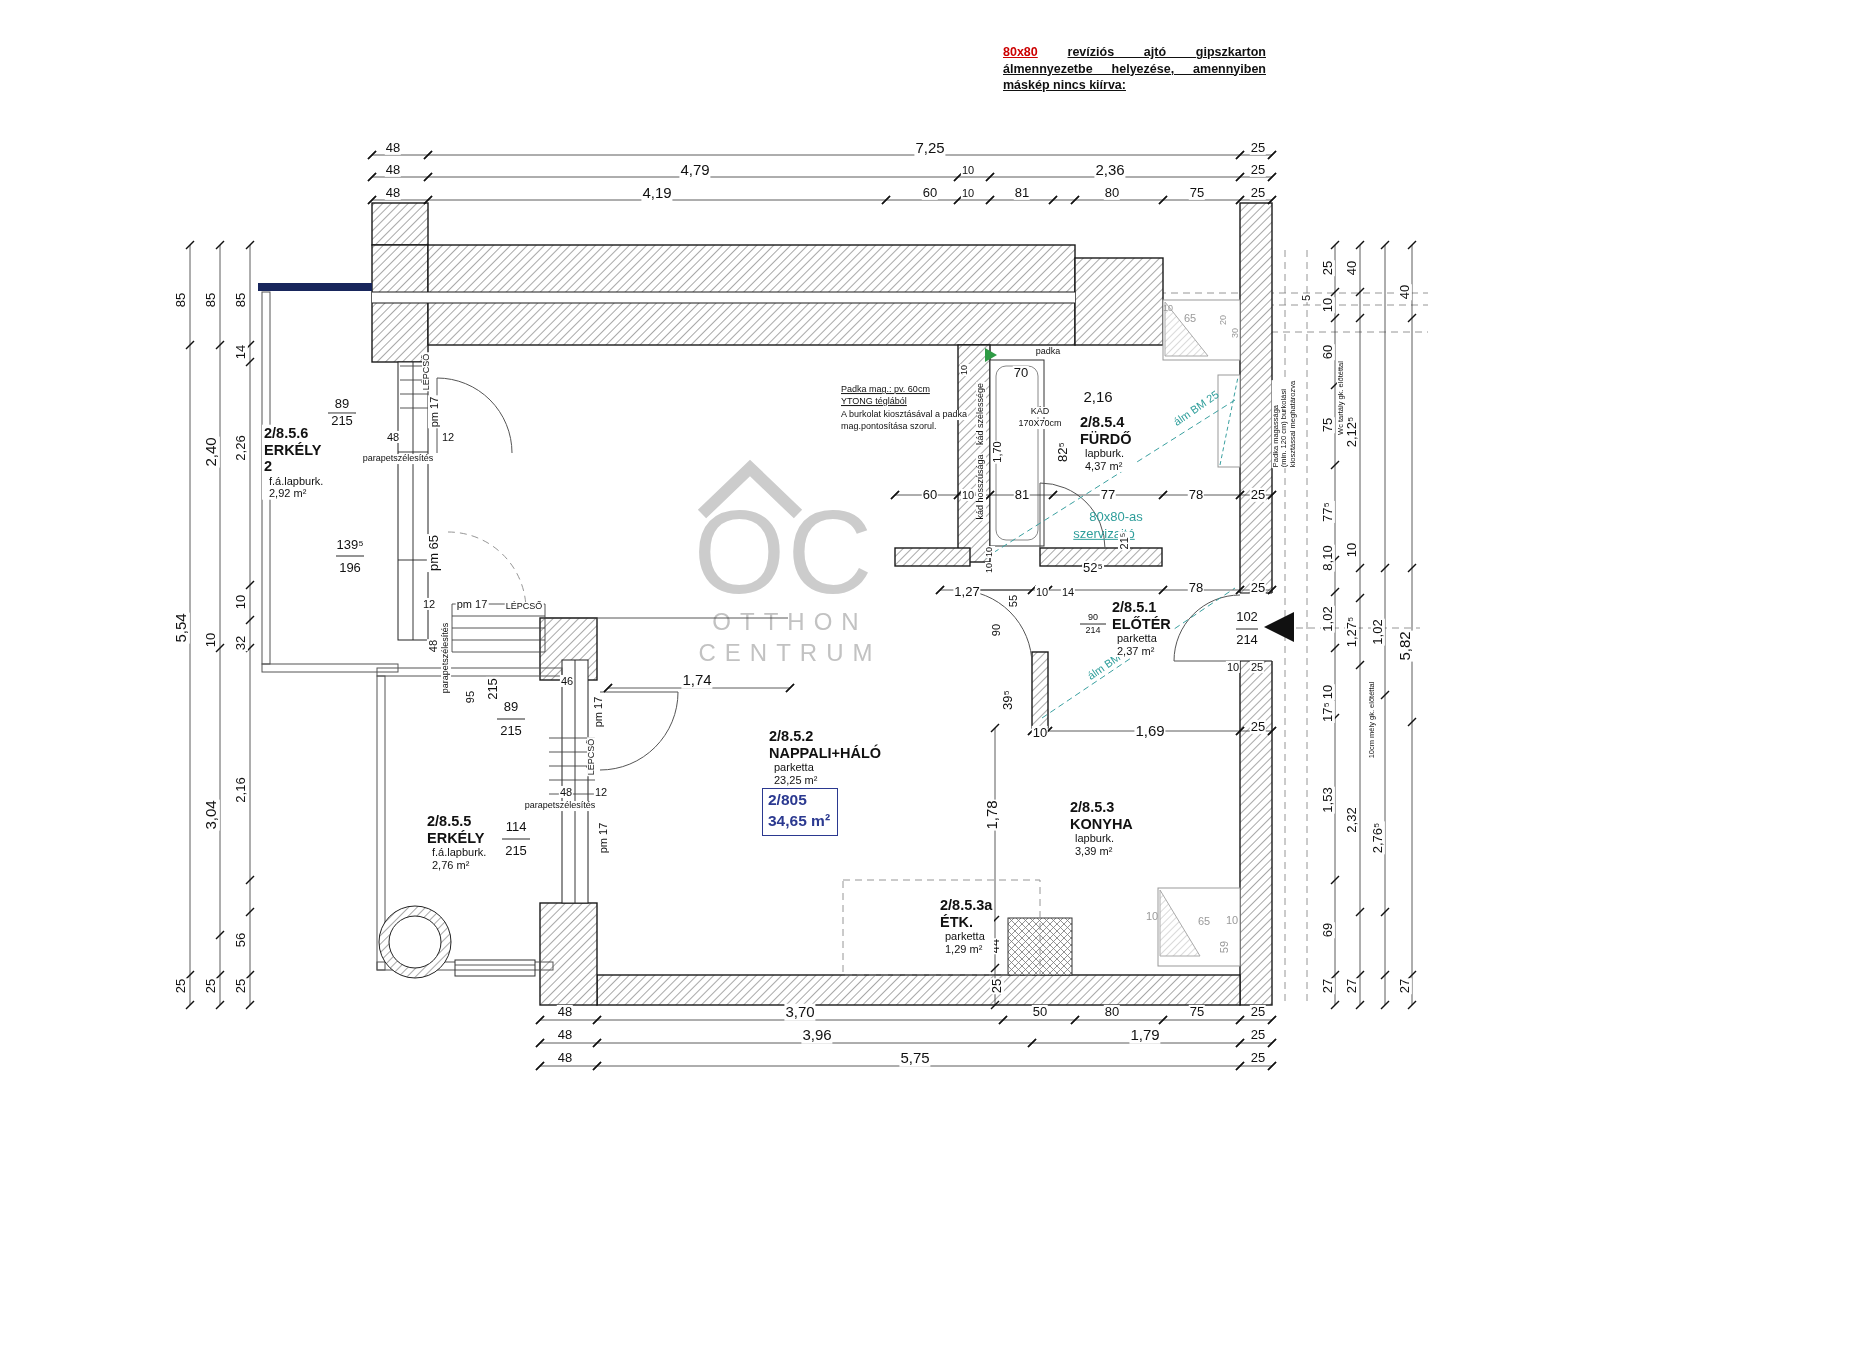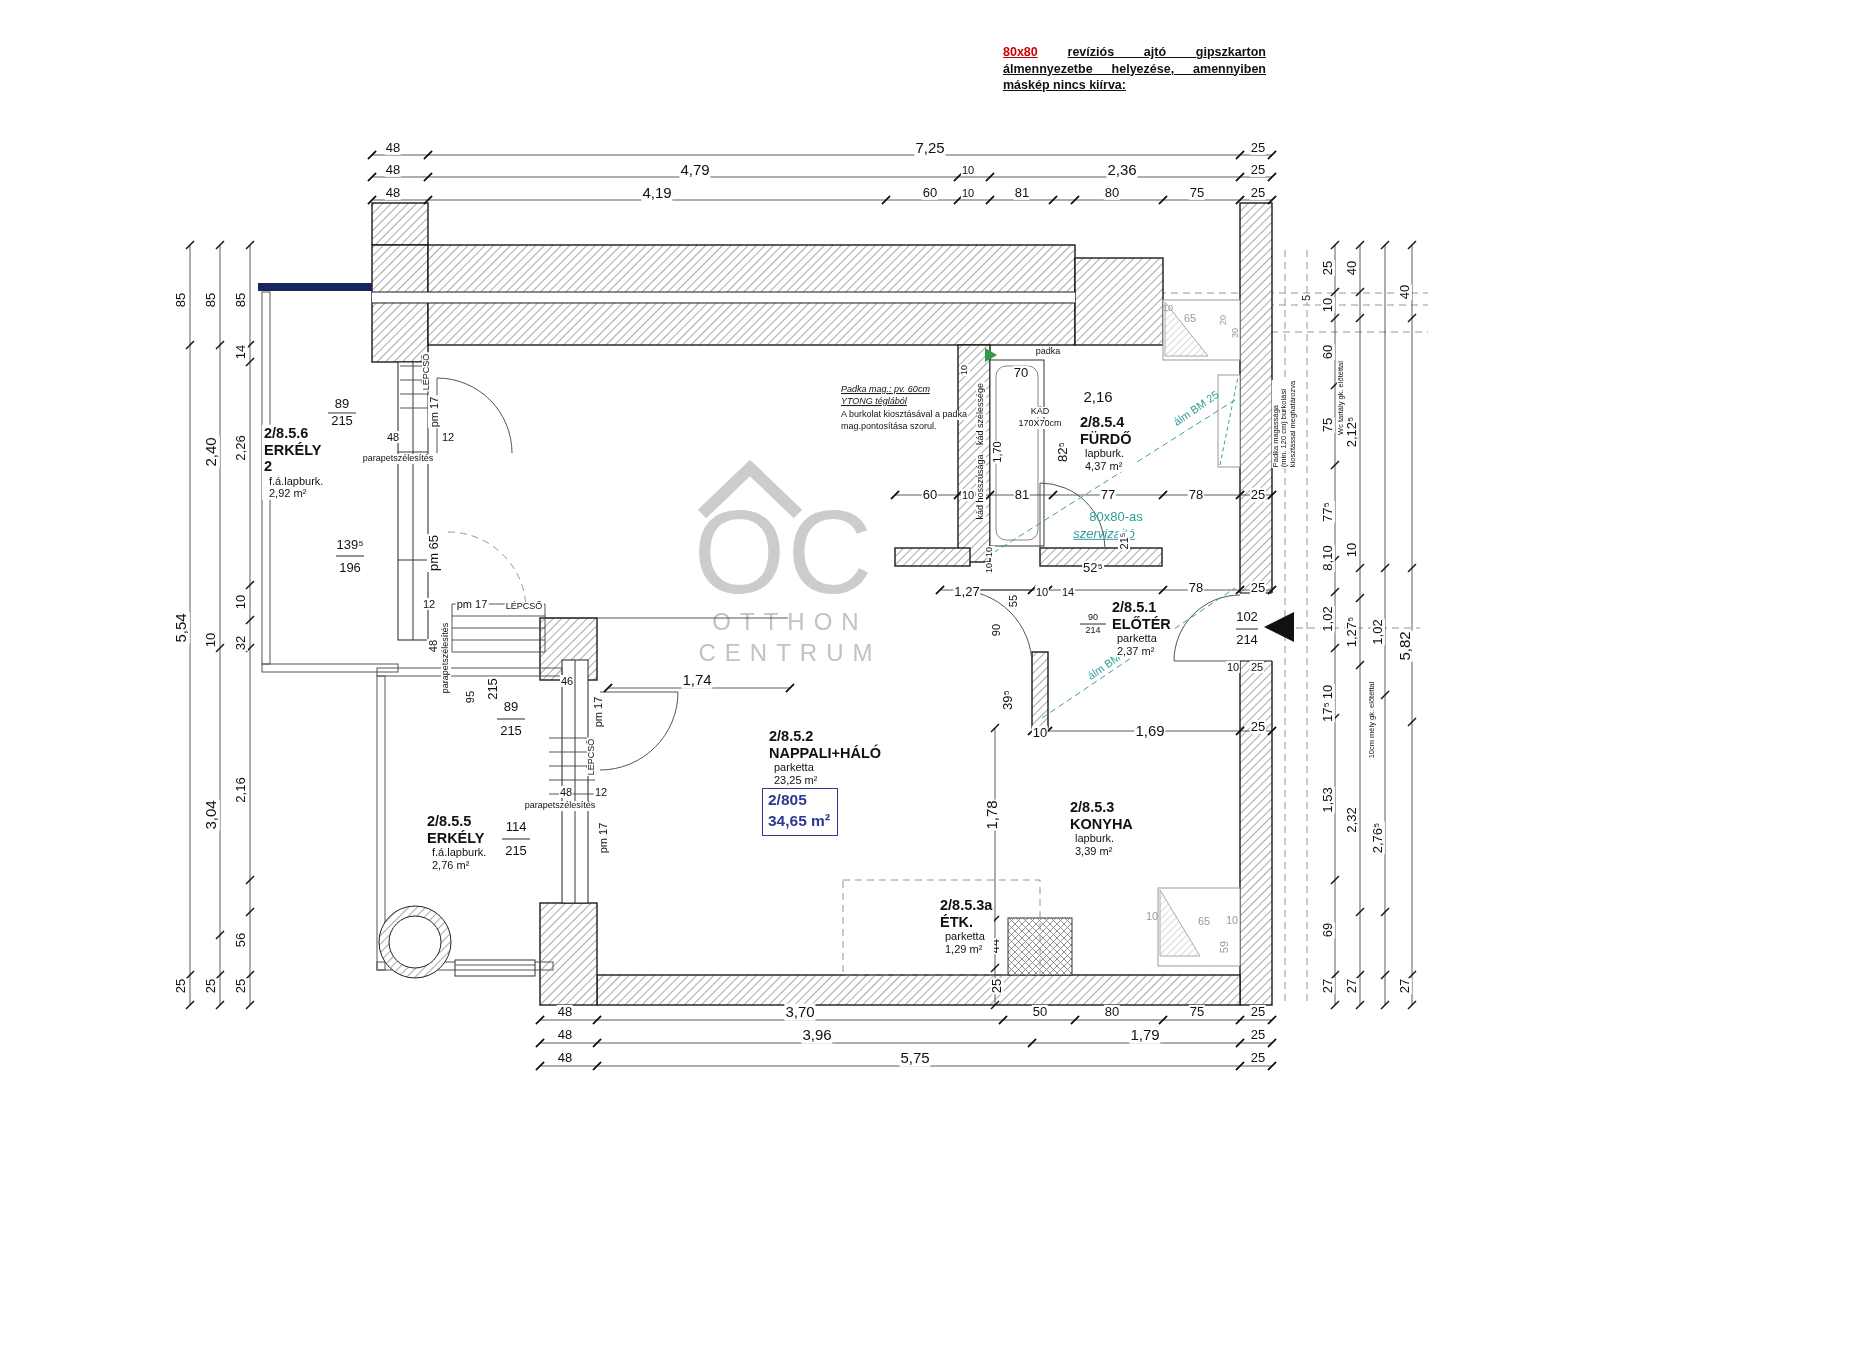--- a/index.html
+++ b/index.html
@@ -13,21 +13,21 @@
            font-size:24px;letter-spacing:9px;}
   .layer{position:absolute;left:0;top:0;width:100%;height:100%;z-index:2;}
   .lbl{position:absolute;font-size:13px;line-height:1.1;white-space:pre-line;color:#111;
        background:#fff;padding:0 1px;}
   .lbl.lg{font-size:15px;}
   .lbl.sm{font-size:11px;}
   .lbl.xs{font-size:9px;}
   .lbl.xxs{font-size:7.5px;}
   .lbl.t{color:#2f9e9b;background:transparent;}
   .lbl.g{color:#9a9a9a;background:transparent;}
-  .lbl.u{text-decoration:underline;font-style:italic;}
+  .lbl.u{text-decoration:underline;}
   .room{position:absolute;transform:translate(0,-50%);text-align:left;line-height:1.14;
         color:#111;background:#fff;padding:0 2px;}
   .room .c{font-weight:700;font-size:14.5px;}
   .room .f{font-size:11px;padding-left:5px;}
   .unit{position:absolute;left:762px;top:788px;border:1.6px solid #2b3990;background:#fff;
         padding:1px 7px 3px 5px;color:#2b3990;font-weight:700;font-size:15.5px;line-height:1.35;}
   .note{position:absolute;left:1003px;top:44px;width:263px;font-size:12.5px;line-height:1.32;
         text-align:justify;color:#111;background:#fff;}
   .note .hd{font-weight:700;text-decoration:underline;}
   .note .red{color:#cc0000;}
@@ -385,21 +385,21 @@
       <div>2/805</div>
       <div>34,65 m²</div>
     </div>
 
   <div class="lbl" style="left: 393px; top: 148px; transform: translate(-50%, -50%);">48</div>
       <div class="lbl lg" style="left: 930px; top: 148px; transform: translate(-50%, -50%);">7,25</div>
       <div class="lbl" style="left: 1258px; top: 148px; transform: translate(-50%, -50%);">25</div>
       <div class="lbl" style="left: 393px; top: 170px; transform: translate(-50%, -50%);">48</div>
       <div class="lbl lg" style="left: 695px; top: 170px; transform: translate(-50%, -50%);">4,79</div>
       <div class="lbl sm" style="left: 968px; top: 170px; transform: translate(-50%, -50%);">10</div>
-      <div class="lbl lg" style="left: 1110px; top: 170px; transform: translate(-50%, -50%); margin-left: 12px;">2,36</div>
+      <div class="lbl lg" style="left: 1110px; top: 170px; transform: translate(-50%, -50%);">2,36</div>
       <div class="lbl" style="left: 1258px; top: 170px; transform: translate(-50%, -50%);">25</div>
       <div class="lbl" style="left: 393px; top: 193px; transform: translate(-50%, -50%);">48</div>
       <div class="lbl lg" style="left: 657px; top: 193px; transform: translate(-50%, -50%);">4,19</div>
       <div class="lbl" style="left: 930px; top: 193px; transform: translate(-50%, -50%);">60</div>
       <div class="lbl sm" style="left: 968px; top: 193px; transform: translate(-50%, -50%);">10</div>
       <div class="lbl" style="left: 1022px; top: 193px; transform: translate(-50%, -50%);">81</div>
       <div class="lbl" style="left: 1112px; top: 193px; transform: translate(-50%, -50%);">80</div>
       <div class="lbl" style="left: 1197px; top: 193px; transform: translate(-50%, -50%);">75</div>
       <div class="lbl" style="left: 1258px; top: 193px; transform: translate(-50%, -50%);">25</div>
       <div class="lbl" style="left: 181px; top: 300px; transform: translate(-50%, -50%) rotate(-90deg);">85</div>

